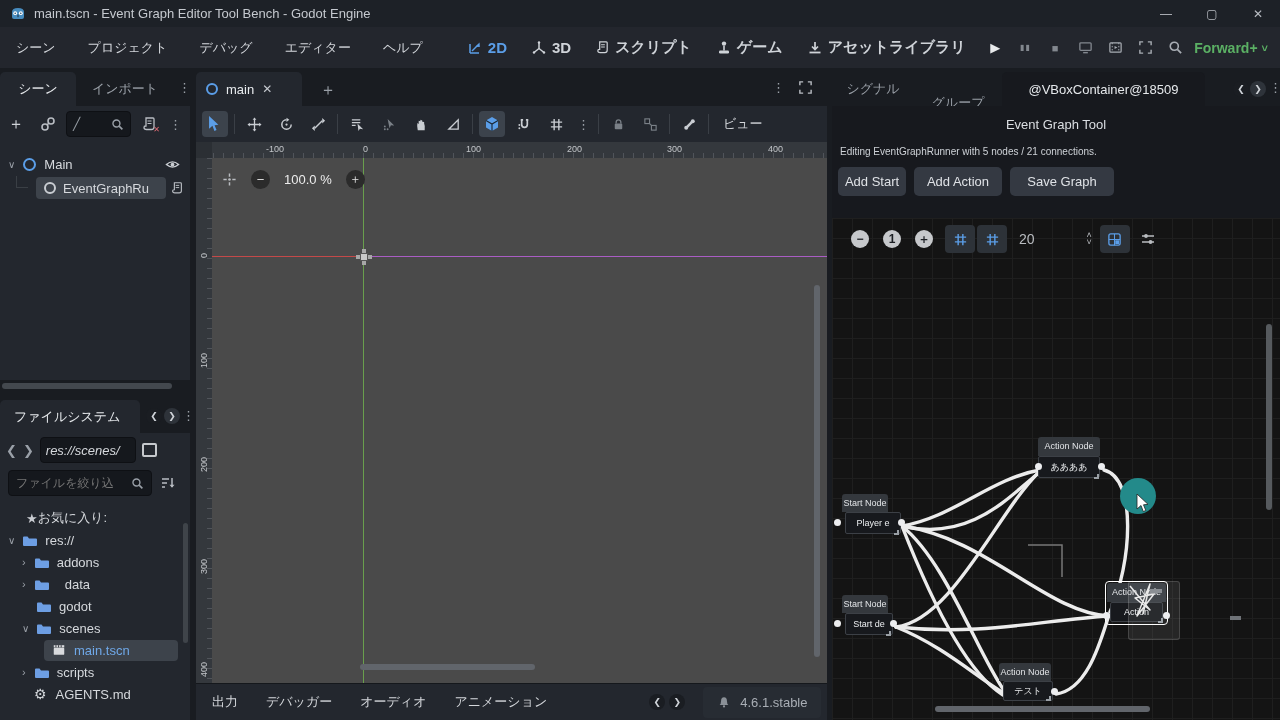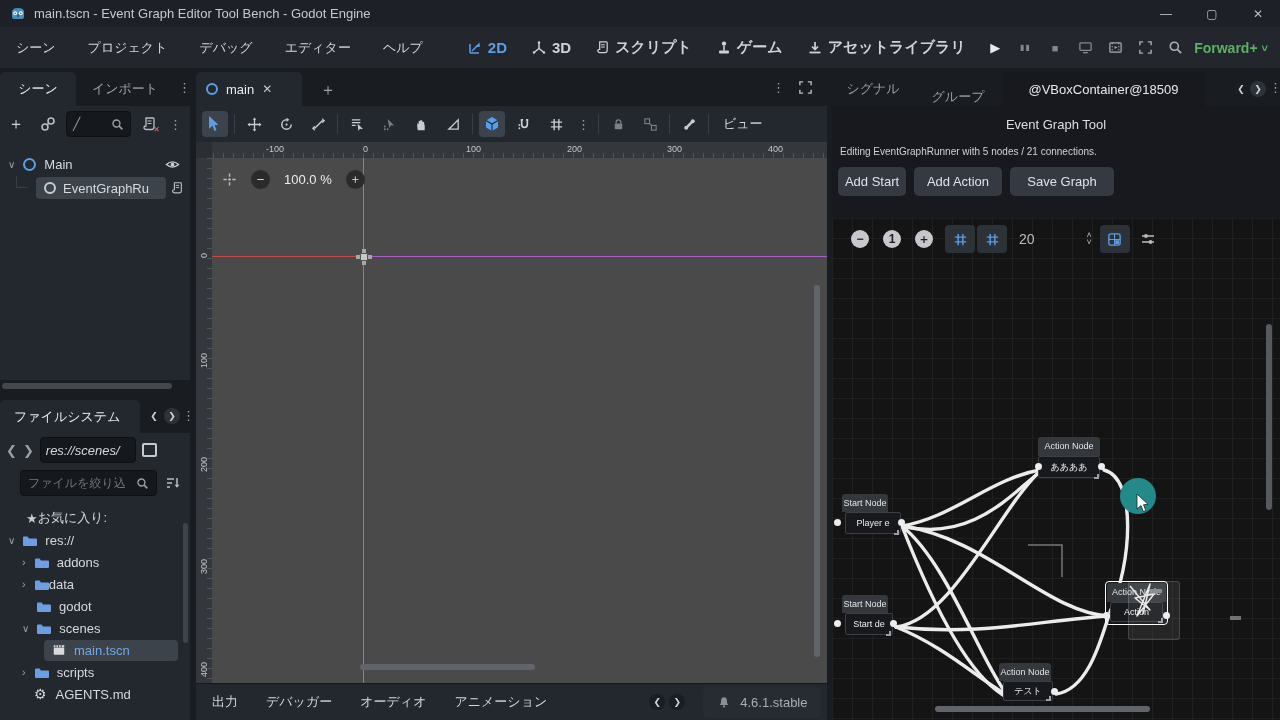--- a/index.html
+++ b/index.html
@@ -350,21 +350,21 @@
 <span class="a circlebtn" style="left:164px;top:408px;background:#2e333a">❯</span>
 <span class="a dim" style="left:182px;top:408px;font-size:13px">⋮</span>
 
 <div class="a panel" style="left:0;top:433px;width:190px;height:287px">
   <div class="f" style="height:34px;padding:0 6px;gap:6px">
     <span class="dim" style="font-size:13px">❮</span>
     <span class="dim" style="font-size:13px">❯</span>
     <input class="inputbox" style="width: 96px; height: 26px; padding: 0px 5px; font-style: italic;" value="res://scenes/">
     <span class="ic" style="width:15px;height:14px;border:2px solid #c6c9cd;border-radius:2px"></span>
   </div>
-  <div class="f" style="height:32px;padding:0 20px;gap:8px">
+  <div class="f" style="height:32px;padding:0 8px;gap:8px">
     <span class="f inputbox" style="width:144px;height:26px;padding:0 7px;justify-content:space-between">
       <input style="background: none; border: none; outline: none; color: rgb(214, 217, 221); font-size: 12px; width: 108px; font-family: inherit;" placeholder="ファイルを絞り込">
       <span class="ic dim">
           <svg width="13" height="13">
             <use href="#i-magnifier"></use>
           </svg>
         </span>
     </span>
     <span class="ic" style="color:#b9bdc3">
         <svg width="16" height="16">
@@ -397,21 +397,21 @@
         </span>
       <span style="margin-left:8px">addons</span>
     </div>
     <div class="row">
       <span class="dim" style="margin-left:22px;font-size:11px">›</span>
       <span class="ic" style="margin-left:8px;color:#6d9ee3">
           <svg width="15" height="15">
             <path d="M1,4.5 Q1,3.5 2,3.5 H5.5 L7,5.5 H14 Q15,5.5 15,6.5 V12 Q15,13 14,13 H2 Q1,13 1,12 Z" fill="currentColor"></path>
           </svg>
         </span>
-      <span style="margin-left:0">data</span>
+      <span style="margin-left:16px">data</span>
     </div>
     <div class="row">
       <span class="ic" style="margin-left:36px;color:#6d9ee3">
           <svg width="15" height="15">
             <path d="M1,4.5 Q1,3.5 2,3.5 H5.5 L7,5.5 H14 Q15,5.5 15,6.5 V12 Q15,13 14,13 H2 Q1,13 1,12 Z" fill="currentColor"></path>
           </svg>
         </span>
       <span style="margin-left:8px">godot</span>
     </div>
     <div class="row">
@@ -601,21 +601,21 @@
           <use href="#i-bell"></use>
         </svg>
       </span>
     <span style="color:#a9aeb5">4.6.1.stable</span>
   </span>
 </div>
 
 <span class="a tab tab-off" style="left:838px;top:72px;width:70px">
     <span>シグナル</span>
   </span>
-<span class="a tab tab-off" style="left:922px;top:80px;width:72px">
+<span class="a tab tab-off" style="left:922px;top:86px;width:72px">
     <span>グループ</span>
   </span>
 <span class="a tab" style="left:1002px;top:72px;width:203px;background:#17191e;color:#e6e9ec">
     <span>@VBoxContainer@18509</span>
   </span>
 <span class="a circlebtn" style="left:1233px;top:81px">❮</span>
 <span class="a circlebtn" style="left:1250px;top:81px;background:#2e333a">❯</span>
 <span class="a dim" style="left:1269px;top:80px;font-size:13px">⋮</span>
 
 <div class="a rpanel" style="left:832px;top:106px;width:448px;height:112px">

